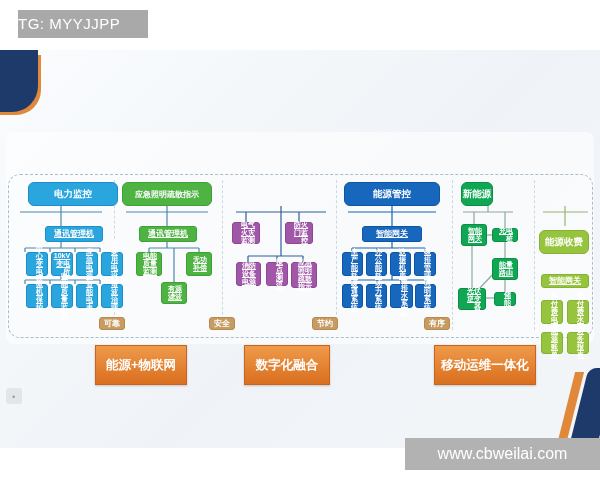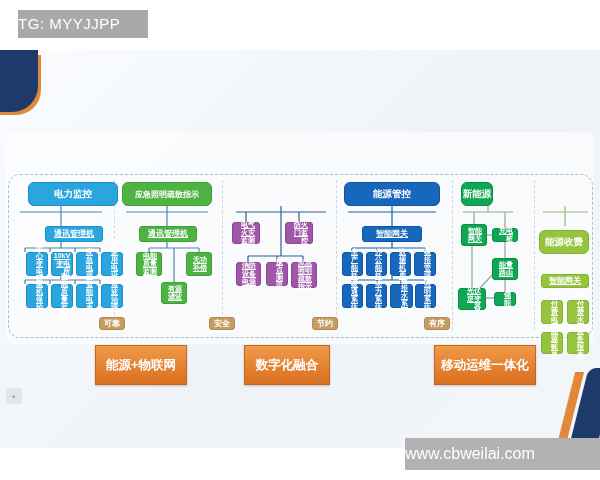--- a/index.html
+++ b/index.html
@@ -6,21 +6,21 @@
   html,body { background:#ffffff; }
   body { font-family:"Liberation Sans", sans-serif; }
   .stage { position:relative; width:600px; height:480px; overflow:hidden; background:#ffffff; }
   .slide { position:absolute; left:0; top:50px; width:600px; height:398px;
            background:linear-gradient(135deg,#fafcfe 0%,#eff3f7 55%,#f3f6f9 100%); }
   .wm-top { position:absolute; left:18px; top:10px; width:130px; height:28px;
             background:#a9a9a9; color:#ffffff; font-size:15px; line-height:28px;
             letter-spacing:.5px; z-index:6; }
   .wm-bottom { position:absolute; left:405px; top:438px; width:195px; height:32px;
             background:#b2b2b2; color:#ffffff; font-size:16px; line-height:32px;
-            text-align:left; z-index:6; }
+            text-align:center; z-index:6; }
   .corner-tl { position:absolute; left:-18px; top:50px; width:56px; height:62px;
             background:#1e3a6b; border-bottom-right-radius:26px;
             box-shadow:4px 4px 0 -1px #e0893a; z-index:2; }
   .corner-br-orange { position:absolute; left:566px; top:372px; width:9px; height:73px;
             background:#e0893a; transform:skewX(-14deg); }
   .corner-br-navy { position:absolute; left:579px; top:368px; width:28px; height:77px;
             background:#1e3a6b; transform:skewX(-14deg); border-top-left-radius:8px; }
   .page-title { position:absolute; left:55px; top:76px; font-size:19px; font-weight:bold;
             color:#203a66; letter-spacing:1px; }
   .panel { position:absolute; left:6px; top:132px; width:588px; height:212px;

